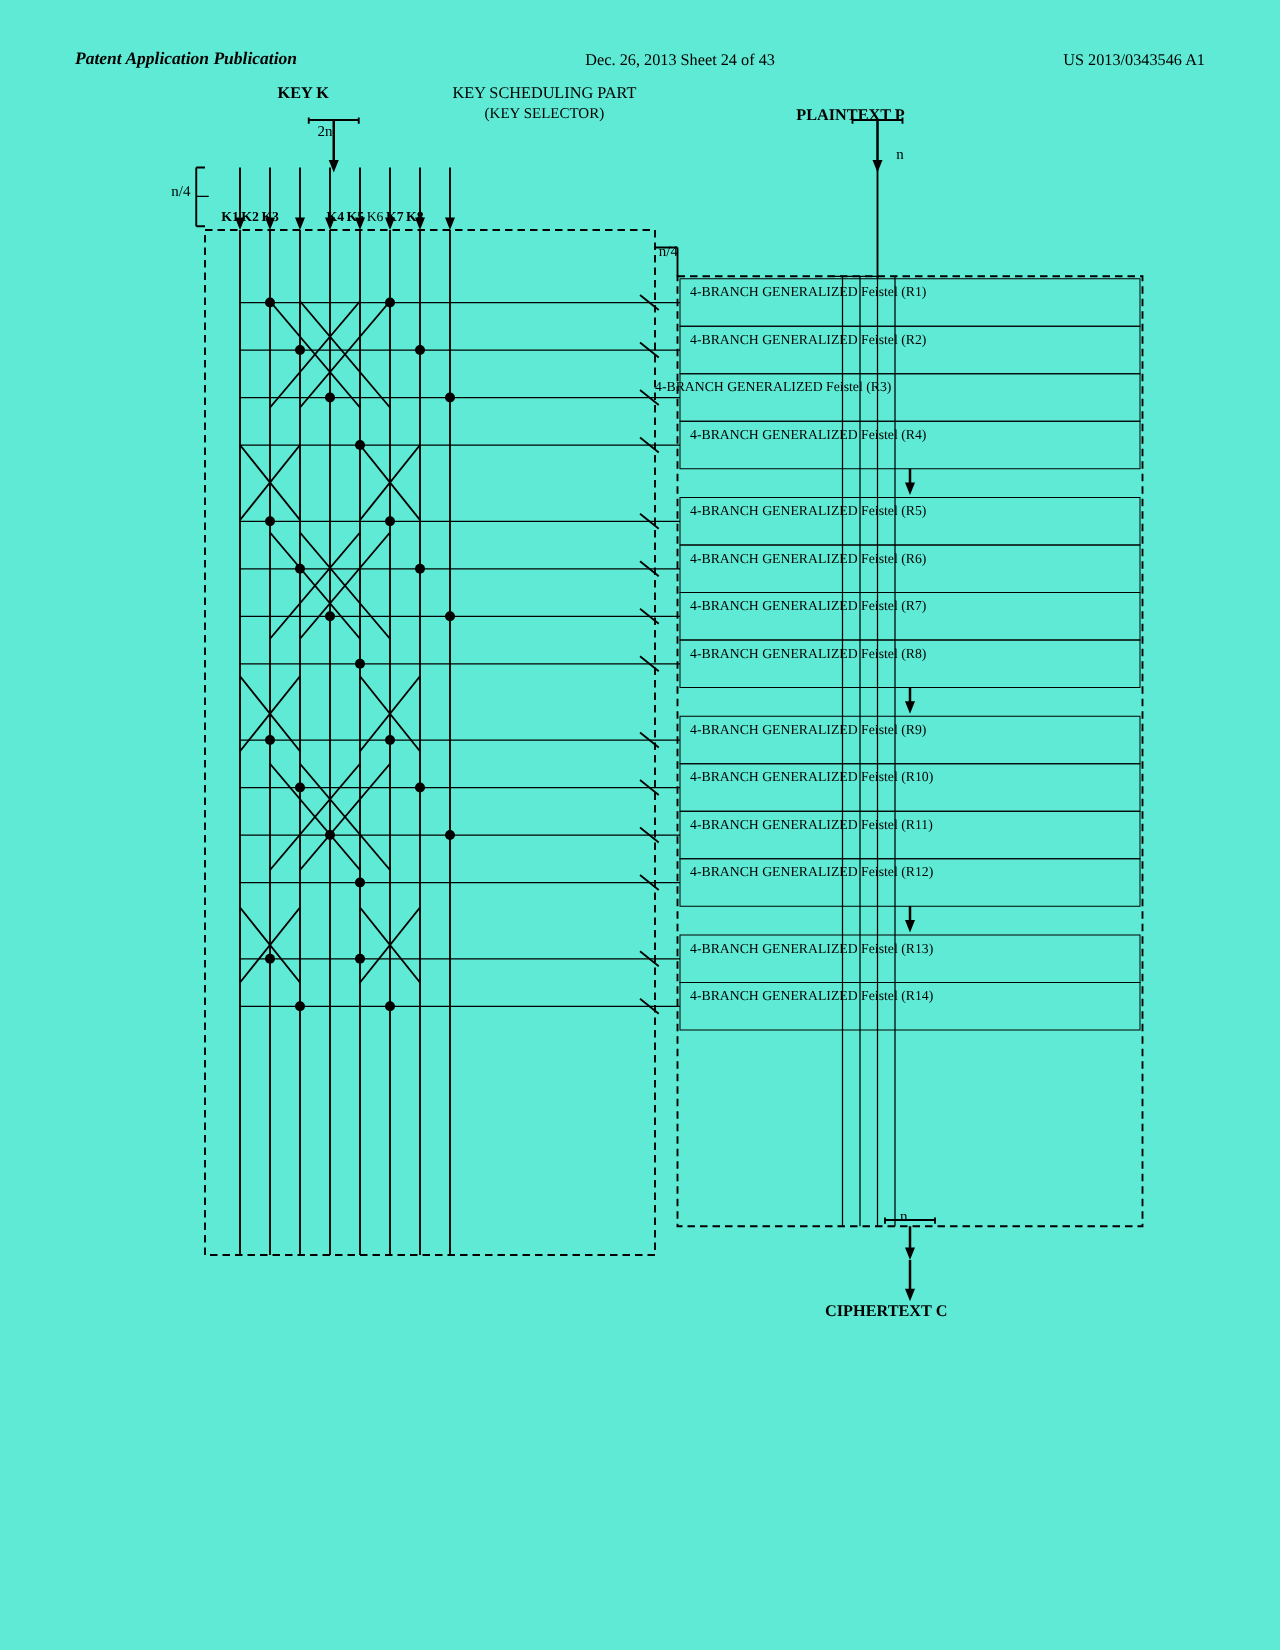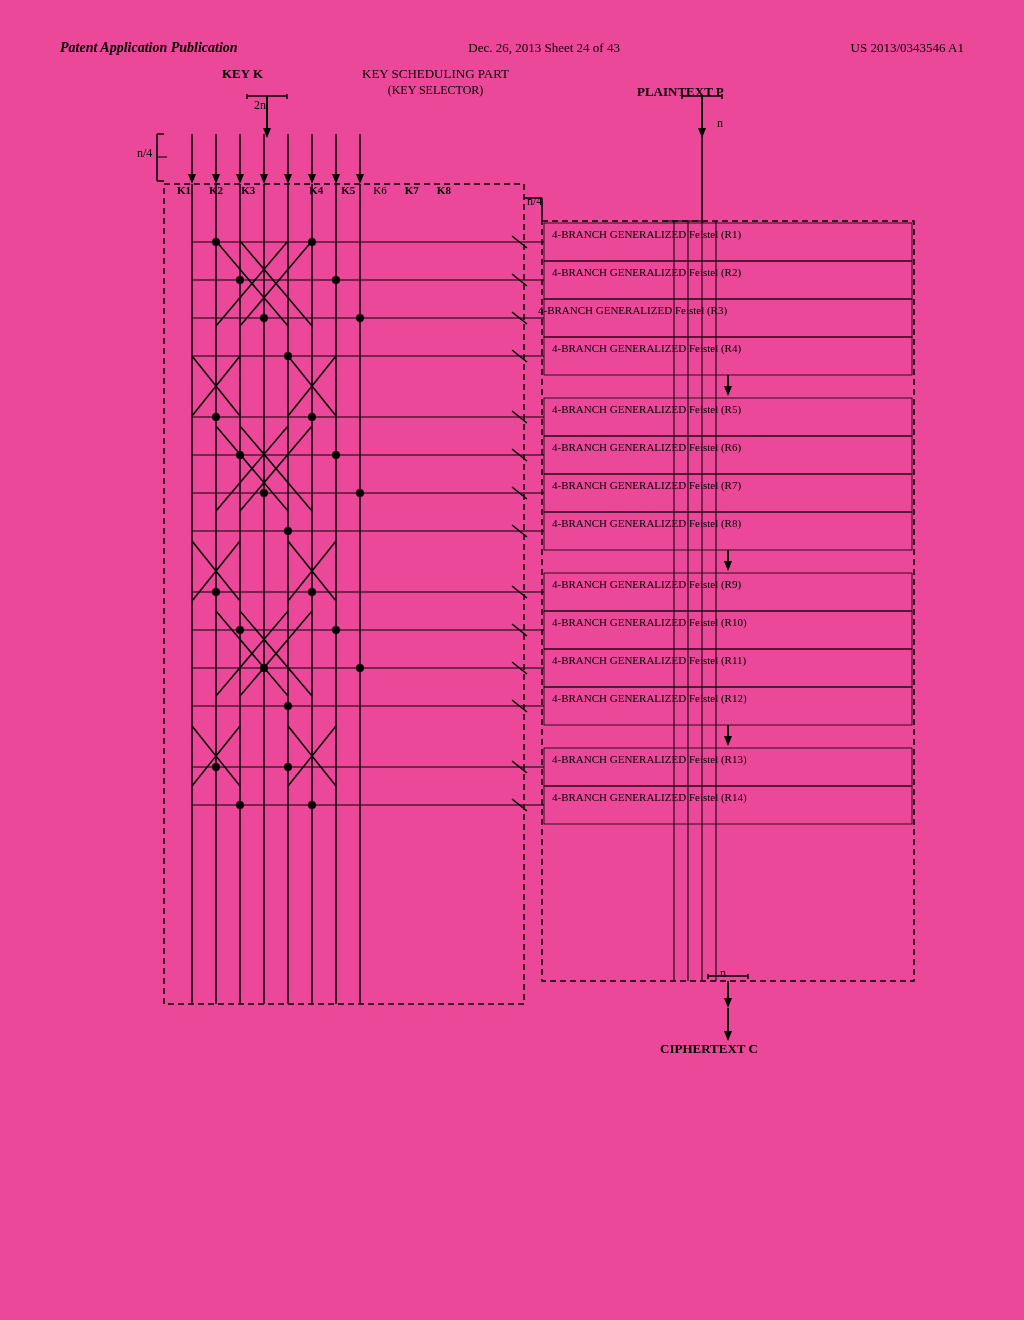--- a/index.html
+++ b/index.html
@@ -7,21 +7,21 @@
       background: #fff;
       font-family: 'Times New Roman', Times, serif;
       width: 1024px;
       min-height: 1320px;
       position: relative;
       overflow-x: hidden;
     }
     .page {
       width: 1024px;
       min-height: 1320px;
-      background: #ec4899;
+      background: #5eead4;
       position: relative;
       padding: 40px 60px;
     }
     .header {
       display: flex;
       justify-content: space-between;
       align-items: flex-start;
       margin-bottom: 10px;
       font-size: 14px;
     }
@@ -319,34 +319,34 @@
       </div>
 
       <div style="position:absolute; top:18px; left:555px; font-size:13px; font-weight:bold;">PLAINTEXT P</div>
 
       <div style="position:absolute; top:50px; left:635px; font-size:12px;">n</div>
 
       <div style="position:absolute; top:80px; left:55px; font-size:12px;">n/4</div>
 
       <div style="position:absolute; top:128px; left:445px; font-size:12px;">n/4</div>
 
-      <div style="position:absolute; top:118px; left:95px; display:flex; gap:18px;justify-content:center;">
+      <div style="position:absolute; top:102px; left:95px; display:flex; gap:2px;justify-content:center;">
         <span style="font-size:11px; font-weight:bold;">K1</span>
         <span style="font-size:11px; font-weight:bold;">K2</span>
         <span style="font-size:11px; font-weight:bold;">K3</span>
         <span style="font-size:11px; font-weight:bold;margin-left:36px;">K4</span>
         <span style="font-size:11px; font-weight:bold;">K5</span>
         <span style="font-size:11px; font-weight:normal;">K6</span>
         <span style="font-size:11px; font-weight:bold;">K7</span>
         <span style="font-size:11px; font-weight:bold;">K8</span>
       </div>
 
       <div style="position:absolute; top:162px; left:470px; font-size:11px;">4-BRANCH GENERALIZED Feistel (R1)</div>
       <div style="position:absolute; top:200px; left:470px; font-size:11px;">4-BRANCH GENERALIZED Feistel (R2)</div>
-      <div style="position:absolute; top:238px; left:456px; font-size:11px;">4-BRANCH GENERALIZED Feistel (R3)</div>
+      <div style="position:absolute; top:238px; left:442px; font-size:11px;">4-BRANCH GENERALIZED Feistel (R3)</div>
       <div style="position:absolute; top:276px; left:470px; font-size:11px;">4-BRANCH GENERALIZED Feistel (R4)</div>
 
       <div style="position:absolute; top:337px; left:470px; font-size:11px;">4-BRANCH GENERALIZED Feistel (R5)</div>
       <div style="position:absolute; top:375px; left:470px; font-size:11px;">4-BRANCH GENERALIZED Feistel (R6)</div>
       <div style="position:absolute; top:413px; left:470px; font-size:11px;">4-BRANCH GENERALIZED Feistel (R7)</div>
       <div style="position:absolute; top:451px; left:470px; font-size:11px;">4-BRANCH GENERALIZED Feistel (R8)</div>
 
       <div style="position:absolute; top:512px; left:470px; font-size:11px;">4-BRANCH GENERALIZED Feistel (R9)</div>
       <div style="position:absolute; top:550px; left:470px; font-size:11px;">4-BRANCH GENERALIZED Feistel (R10)</div>
       <div style="position:absolute; top:588px; left:470px; font-size:11px;">4-BRANCH GENERALIZED Feistel (R11)</div>

